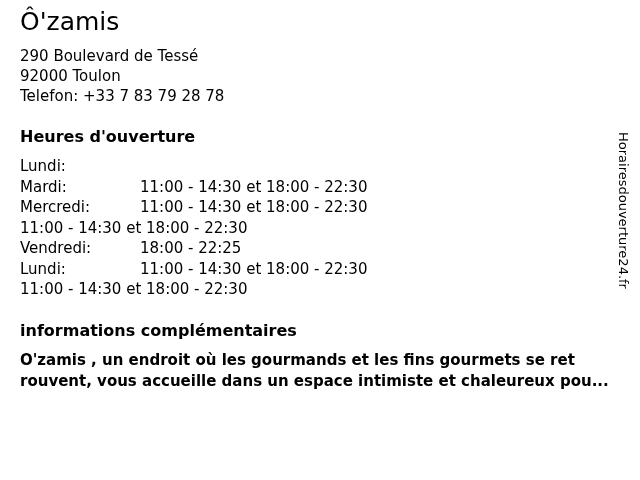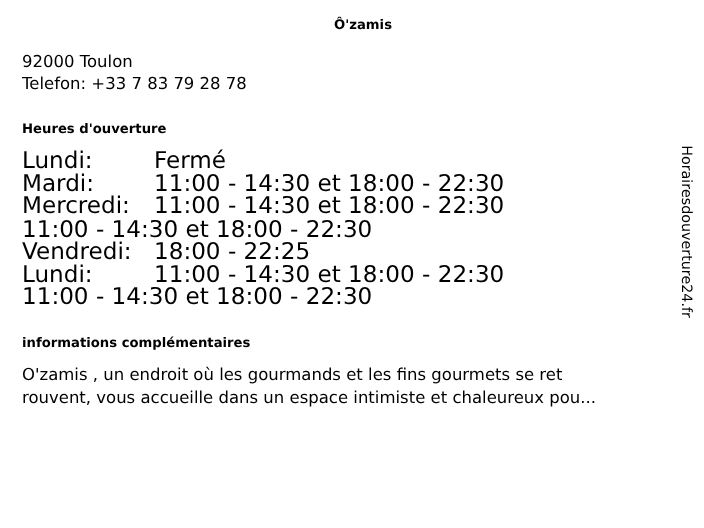--- a/index.html
+++ b/index.html
@@ -11,86 +11,86 @@
     font-family: "DejaVu Sans", "Liberation Sans", sans-serif;
     overflow: hidden;
   }
   .page {
     position: relative;
     width: 640px;
     height: 480px;
     padding: 9px 0 0 20px;
   }
   .business-name {
-    font-size: 12px;
-    font-weight: bold;
+    font-size: 25px;
+    font-weight: normal;
     line-height: 26px;
     margin-bottom: 11px;
-    text-align: center;
   }
   .address-block {
     font-size: 15px;
     line-height: 20px;
   }
   .section-heading {
-    font-size: 12px;
+    font-size: 16px;
     font-weight: bold;
     line-height: 20px;
     margin-top: 21px;
     margin-bottom: 9px;
   }
   .hours-table {
-    font-size: 21px;
+    font-size: 15px;
     line-height: 20.5px;
   }
   .hours-row {
     display: flex;
   }
   .hours-day {
     width: 120px;
     flex: 0 0 120px;
   }
   .hours-times {
     flex: 1;
   }
   .info-paragraph {
     font-size: 15px;
     line-height: 21px;
     margin-top: 3px;
     max-width: 600px;
+    font-weight: bold;
   }
   .watermark {
     position: absolute;
     top: 132px;
     right: 9px;
     writing-mode: vertical-rl;
     text-orientation: mixed;
     font-size: 13px;
     color: #000000;
     white-space: nowrap;
   }
 </style>
 </head>
 <body>
 
 <div class="page">
 
   <h1 class="business-name">Ô'zamis</h1>
 
   <div class="address-block">
+    <div>290 Boulevard de Tessé</div>
     <div>92000 Toulon</div>
     <div>Telefon: +33 7 83 79 28 78</div>
   </div>
 
   <h2 class="section-heading">Heures d'ouverture</h2>
 
   <div class="hours-table">
     <div class="hours-row">
       <span class="hours-day">Lundi:</span>
-      <span class="hours-times">Fermé</span>
     </div>
     <div class="hours-row">
       <span class="hours-day">Mardi:</span>
       <span class="hours-times">11:00 - 14:30 et 18:00 - 22:30</span>
     </div>
     <div class="hours-row">
       <span class="hours-day">Mercredi:</span>
       <span class="hours-times">11:00 - 14:30 et 18:00 - 22:30</span>
     </div>
     <div class="hours-row">

